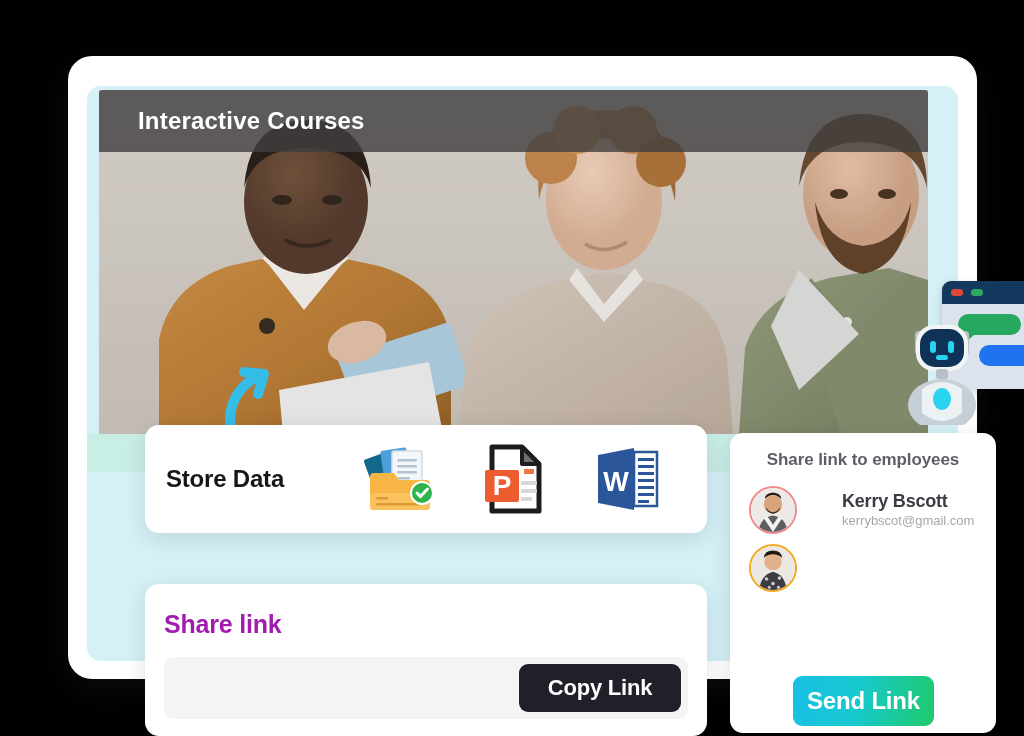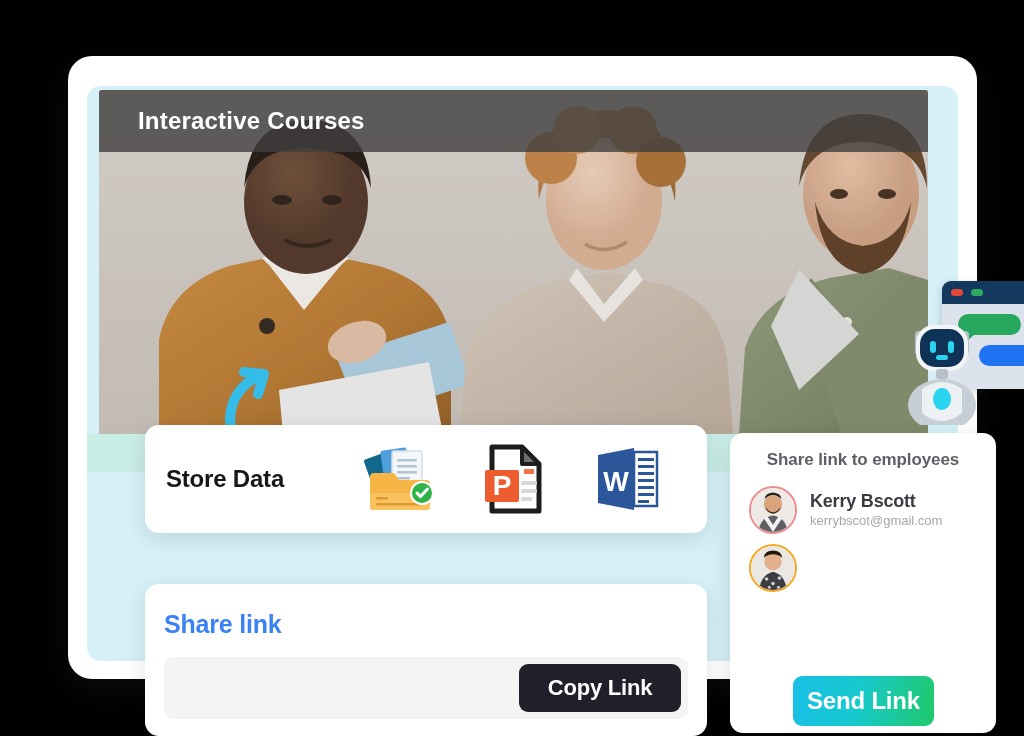--- a/index.html
+++ b/index.html
@@ -141,21 +141,21 @@
     background: #ffffff;
     border-radius: 14px 14px 14px 14px;
     box-shadow: 0 6px 22px rgba(20,30,50,0.13);
   }
   .sharelink-title {
     position: absolute;
     left: 19px;
     top: 26px;
     font-size: 25px;
     font-weight: 700;
-    color: #3b82f6;
+    color: #a21caf;
     letter-spacing: -0.2px;
   }
   .link-field {
     position: absolute;
     left: 19px;
     top: 73px;
     width: 524px;
     height: 62px;
     background: #f4f4f5;
     border-radius: 9px;
@@ -211,20 +211,21 @@
   .employee-list {
     position: absolute;
     top: 48px;
     left: 19px;
     right: 10px;
   }
   .employee-row {
     display: flex;
     align-items: center;
     height: 58px;
+    gap: 32px;
   }
   .avatar-ring {
     width: 48px;
     height: 48px;
     border-radius: 50%;
     padding: 0;
     box-sizing: border-box;
     border: 2.5px solid #f08a8a;
     overflow: hidden;
     flex: 0 0 auto;

